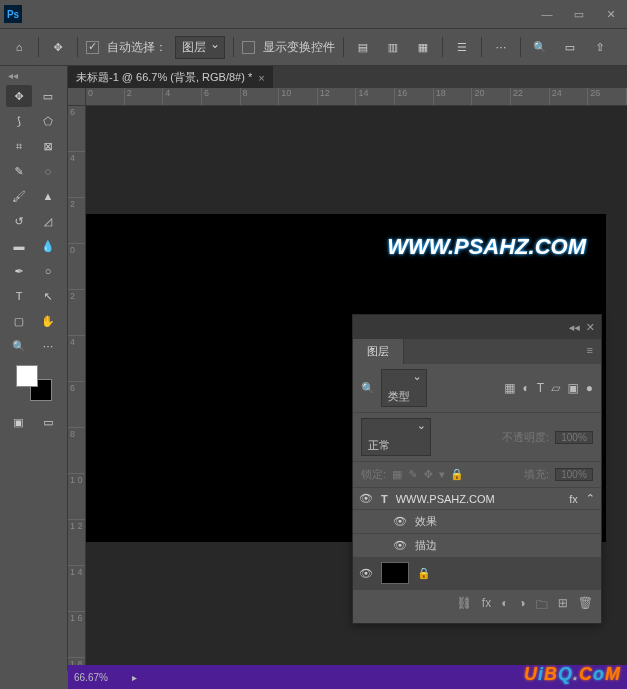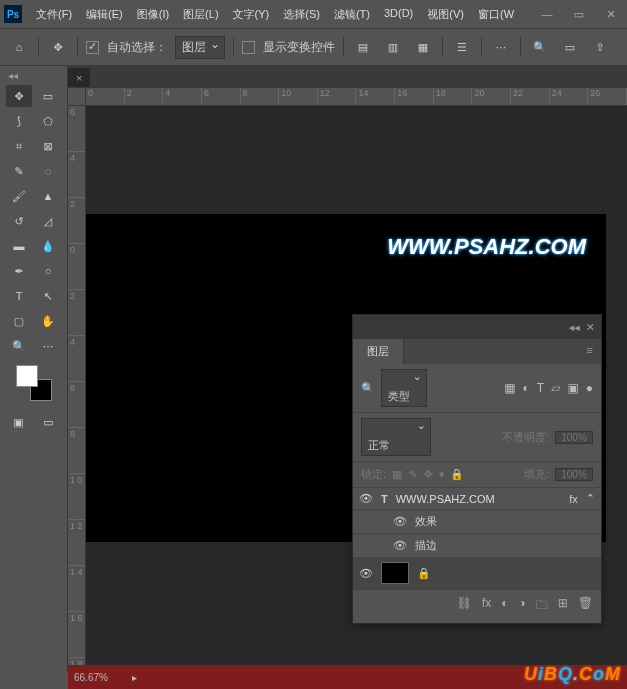--- a/index.html
+++ b/index.html
@@ -55,41 +55,29 @@
 .lp-row.dim input{background:#454545;border:1px solid #333;color:#777;width:38px;font-size:10px;text-align:center}
 .layer-list{max-height:150px}
 .layer{display:flex;align-items:center;padding:4px 6px;gap:8px;border-bottom:1px solid #454545}
 .layer.selected{background:#454545}
 .eye{width:14px;color:#ccc;cursor:pointer}
 .layer-thumb{width:28px;height:22px;border:1px solid #666;background:#000}
 .layer-name{flex:1;color:#ddd}
 .layer-sub{padding-left:40px;color:#ccc}
 .lp-footer{display:flex;justify-content:flex-end;gap:10px;padding:6px 8px;color:#aaa;border-top:1px solid #454545}
 .lp-footer span{cursor:pointer;font-size:12px}
-.statusbar{position:absolute;bottom:0;left:68px;right:0;height:18px;background:#7f1d1d;display:flex;align-items:center;padding:12px 6px;color:#bbb;font-size:10px;gap:24px}
+.statusbar{position:absolute;bottom:0;left:68px;right:0;height:18px;background:#4c1d95;display:flex;align-items:center;padding:12px 6px;color:#bbb;font-size:10px;gap:24px}
 .watermark{position:absolute;bottom:4px;right:6px;font-style:italic;font-weight:bold;font-size:18px;letter-spacing:1px}
 .watermark span{text-shadow:0 0 3px currentColor}
 </style>
 </head>
 <body>
 
 <div class="titlebar">
   <div class="ps-logo">Ps</div>
-  <div class="menubar">
-    <div class="menu-item">文件(F)</div>
-    <div class="menu-item">编辑(E)</div>
-    <div class="menu-item">图像(I)</div>
-    <div class="menu-item">图层(L)</div>
-    <div class="menu-item">文字(Y)</div>
-    <div class="menu-item">选择(S)</div>
-    <div class="menu-item">滤镜(T)</div>
-    <div class="menu-item">3D(D)</div>
-    <div class="menu-item">视图(V)</div>
-    <div class="menu-item">窗口(W</div>
-  </div>
   <div class="window-controls">
     <div class="wc">―</div>
     <div class="wc">▭</div>
     <div class="wc">✕</div>
   </div>
 </div>
 
 <div class="optbar">
   <div class="opt-icon">⌂</div>
   <div class="divider"></div>
@@ -148,20 +136,21 @@
     </div>
     <div class="bottom-tools">
       <div class="tool">▣</div>
       <div class="tool">▭</div>
     </div>
   </div>
 
   <div class="workspace">
     <div class="doctabs">
       <div class="doctab">
+        <span>未标题-1 @ 66.7% (背景, RGB/8#) *</span>
         <span class="close">×</span>
       </div>
     </div>
     <div class="rulers-area">
       <div class="ruler-corner"></div>
       <div class="ruler-h" id="rh">
           <div class="tick">0</div>
           <div class="tick">2</div>
           <div class="tick">4</div>
           <div class="tick">6</div>

